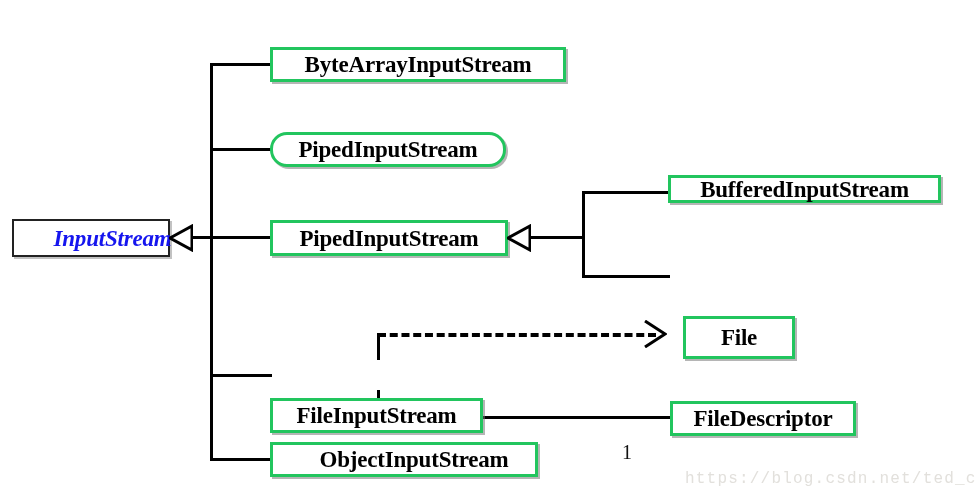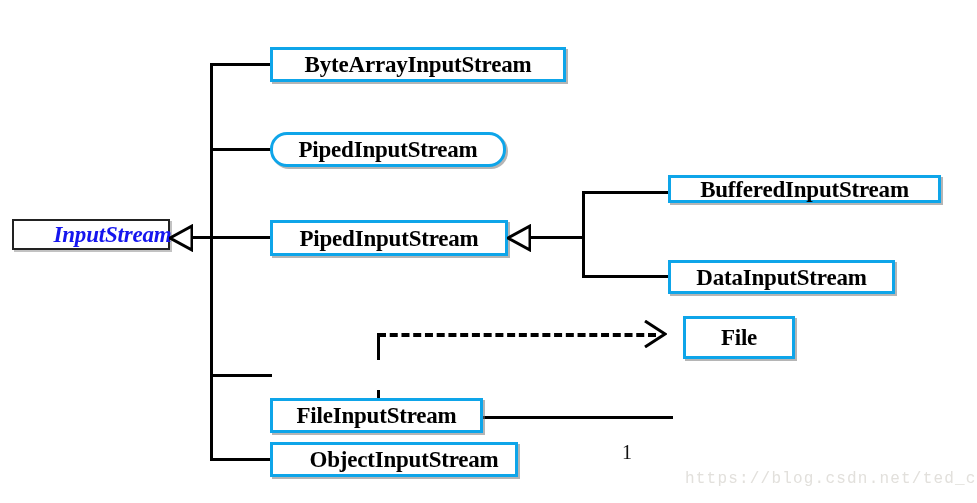--- a/index.html
+++ b/index.html
@@ -12,21 +12,21 @@
     width: 977px;
     height: 503px;
     background: #ffffff;
     overflow: hidden;
     font-family: "Liberation Serif", "DejaVu Serif", serif;
   }
   .node {
     position: absolute;
     box-sizing: border-box;
     background: #ffffff;
-    border: 3px solid #0ea5e9;
+    border: 3px solid #22c55e;
     display: flex;
     align-items: center;
     justify-content: center;
     color: #000000;
     font-weight: bold;
     font-size: 23px;
     line-height: 1;
     letter-spacing: -0.2px;
     white-space: nowrap;
     box-shadow: 2px 2px 0 rgba(120,120,120,0.55);
@@ -110,52 +110,52 @@
   <div class="tri" style="left:643px; top:320px;">
     <svg width="24" height="28" viewBox="0 0 24 28">
       <polyline points="2,1 22,14 2,27" fill="none" stroke="#000000" stroke-width="3" stroke-linejoin="miter" stroke-linecap="butt"></polyline>
     </svg>
   </div>
 
   <div class="edge v" style="left:377px; top:390px; height:29px;"></div>
   <div class="edge h" style="left:377px; top:416px; width:296px;"></div>
   <div class="mult" style="left:622px; top:441px;">1</div>
 
-  <div class="node abstract" style="left:12px; top:219px; width:158px; height:31px;padding-left:43px;">
+  <div class="node abstract" style="left:12px; top:219px; width:158px; height:38px;padding-left:43px;">
     <span>InputStream</span>
   </div>
 
   <div class="node" style="left:270px; top:47px; width:296px; height:35px;">
     <span>ByteArrayInputStream</span>
   </div>
 
   <div class="node" style="left:270px; top:132px; width:236px; height:35px;border-radius:17px;">
     <span>PipedInputStream</span>
   </div>
 
   <div class="node" style="left:270px; top:220px; width:238px; height:36px;">
     <span>PipedInputStream</span>
   </div>
 
   <div class="node" style="left:270px; top:358px; width:213px; height:35px;margin-top:40px;">
     <span>FileInputStream</span>
   </div>
 
-  <div class="node" style="left:270px; top:442px; width:248px; height:35px;padding-left:20px;">
+  <div class="node" style="left:270px; top:442px; width:268px; height:35px;padding-left:20px;">
     <span>ObjectInputStream</span>
   </div>
 
   <div class="node" style="left:668px; top:175px; width:273px; height:28px;">
     <span>BufferedInputStream</span>
   </div>
 
-  <div class="node" style="left:668px; top:260px; width:227px; height:34px;">
-    <span>DataInputStream</span>
-  </div>
 
   <div class="node" style="left:683px; top:316px; width:112px; height:43px;">
     <span>File</span>
   </div>
 
+  <div class="node" style="left:670px; top:401px; width:186px; height:35px;">
+    <span>FileDescriptor</span>
+  </div>
 
   <div class="watermark" style="left:685px; top:470px;">https://blog.csdn.net/ted_cs</div>
 
 </div>
 
 </body></html>

